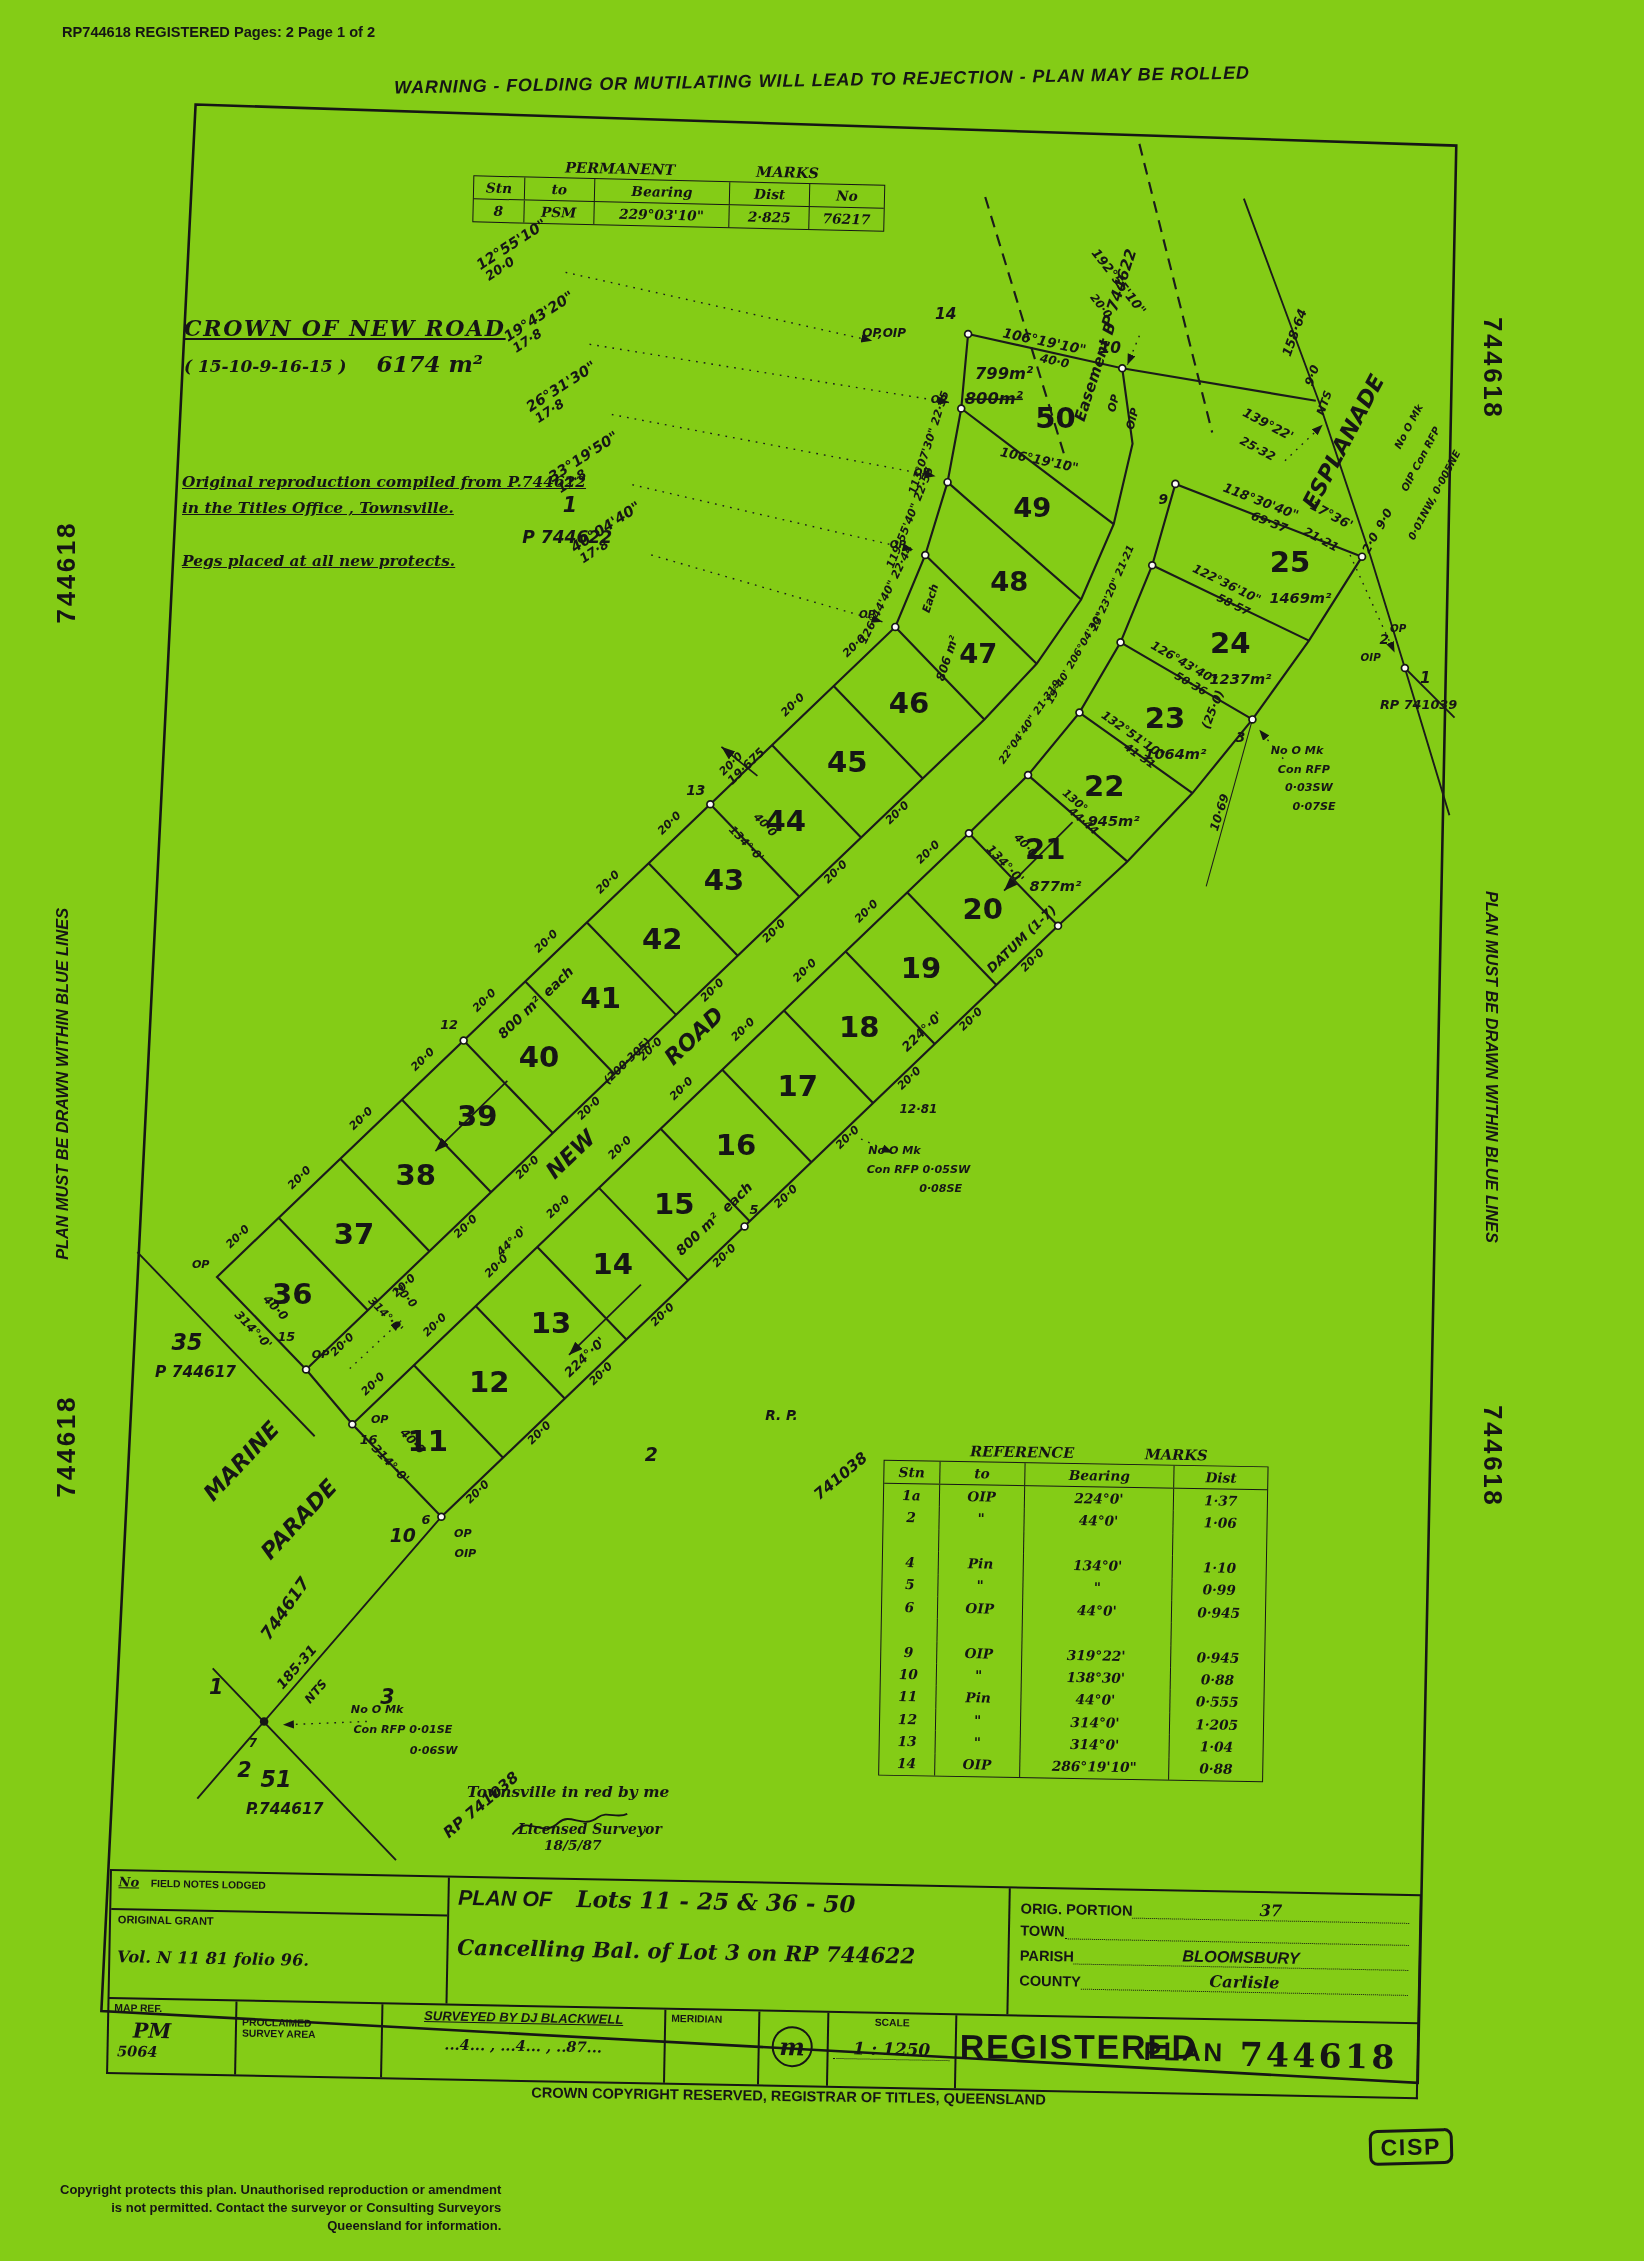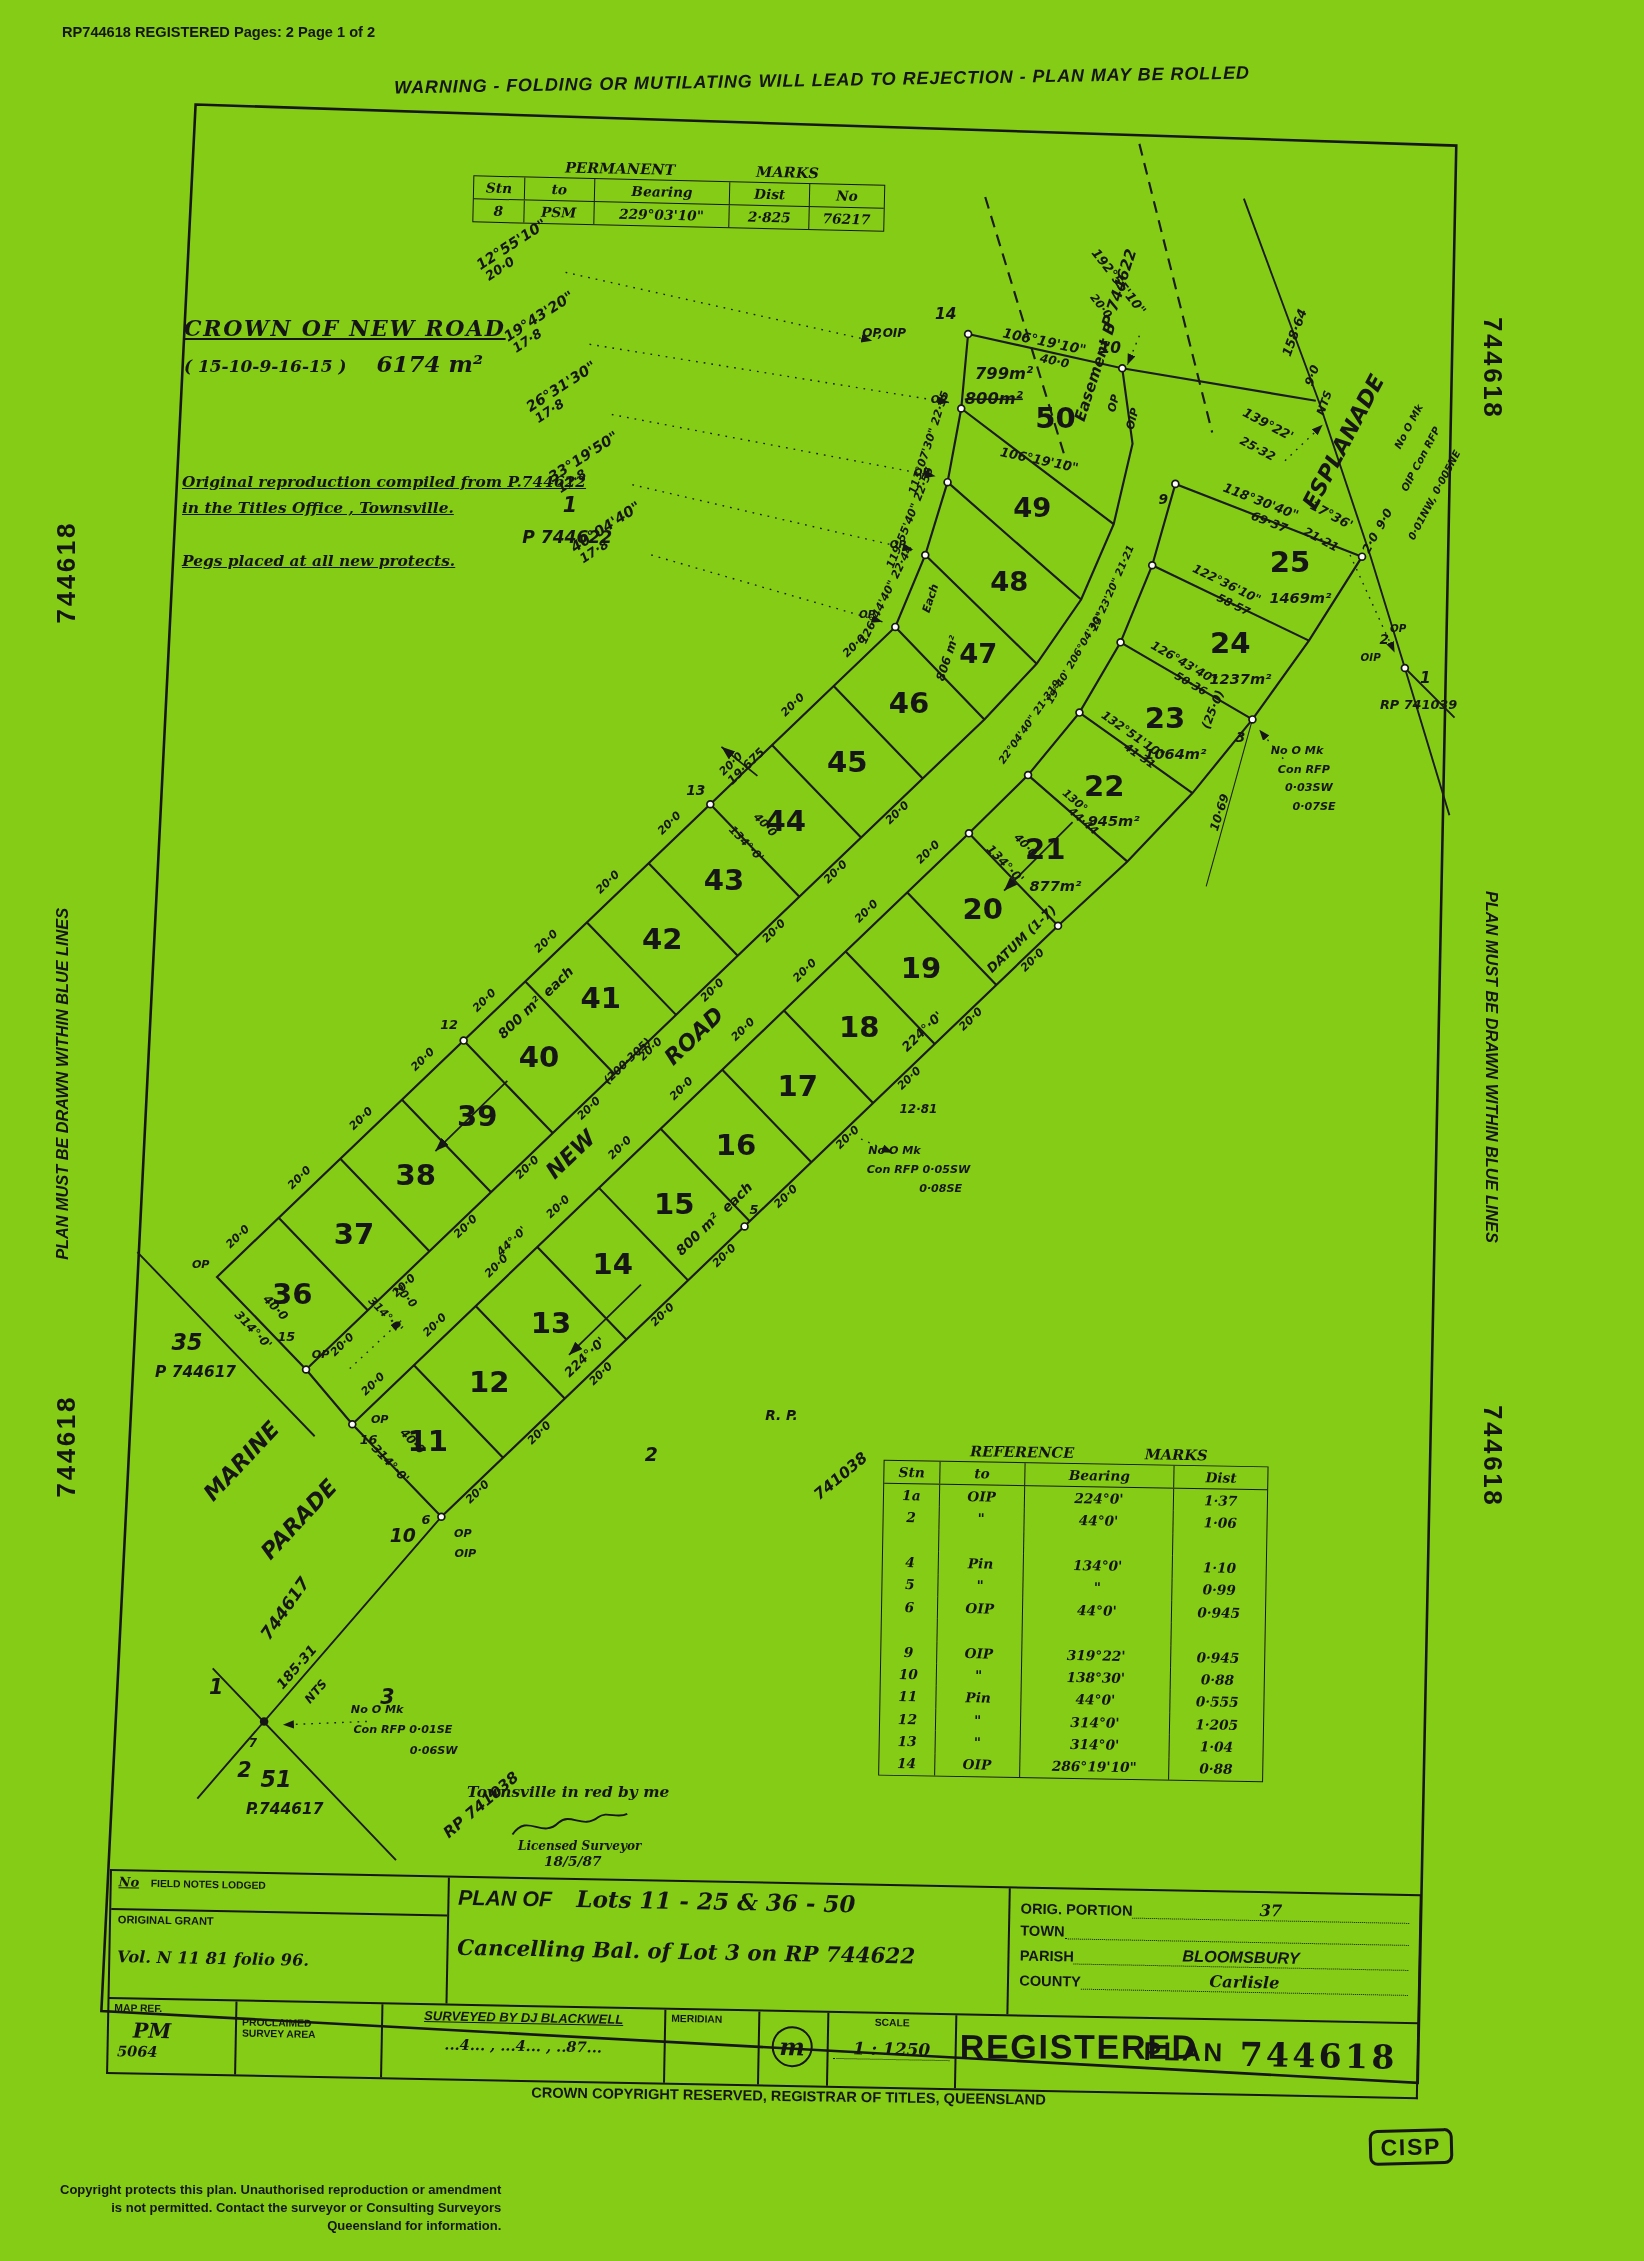--- a/index.html
+++ b/index.html
@@ -505,21 +505,21 @@
             <div class="tcell">OIP</div>
             <div class="tcell">286°19'10"</div>
             <div class="tcell">0·88</div>
           </div>
         </div>
     </div>
   </div>
 
   <div class="abs hand" style="left:467px;top:1783px;font-size:15.4px;">
     <div>Townsville in red by me</div>
-    <div style="margin-left:51px;margin-top:38px;font-size:12px;">Licensed Surveyor</div>
+    <div style="margin-left:51px;margin-top:20px;font-size:14px;">Licensed Surveyor</div>
     <div style="margin-left:77px;font-size:13.7px;">18/5/87</div>
   </div>
 
   <div class="tb">
     <div class="row1">
       <div class="c-left">
         <div class="fnotes">
           <span class="u" style="font-family:'DejaVu Serif',serif;font-style:italic;font-size:13px;">No</span>
           <span style="font-size:10.3px;margin-left:8.6px;">FIELD NOTES LODGED</span>
         </div>

